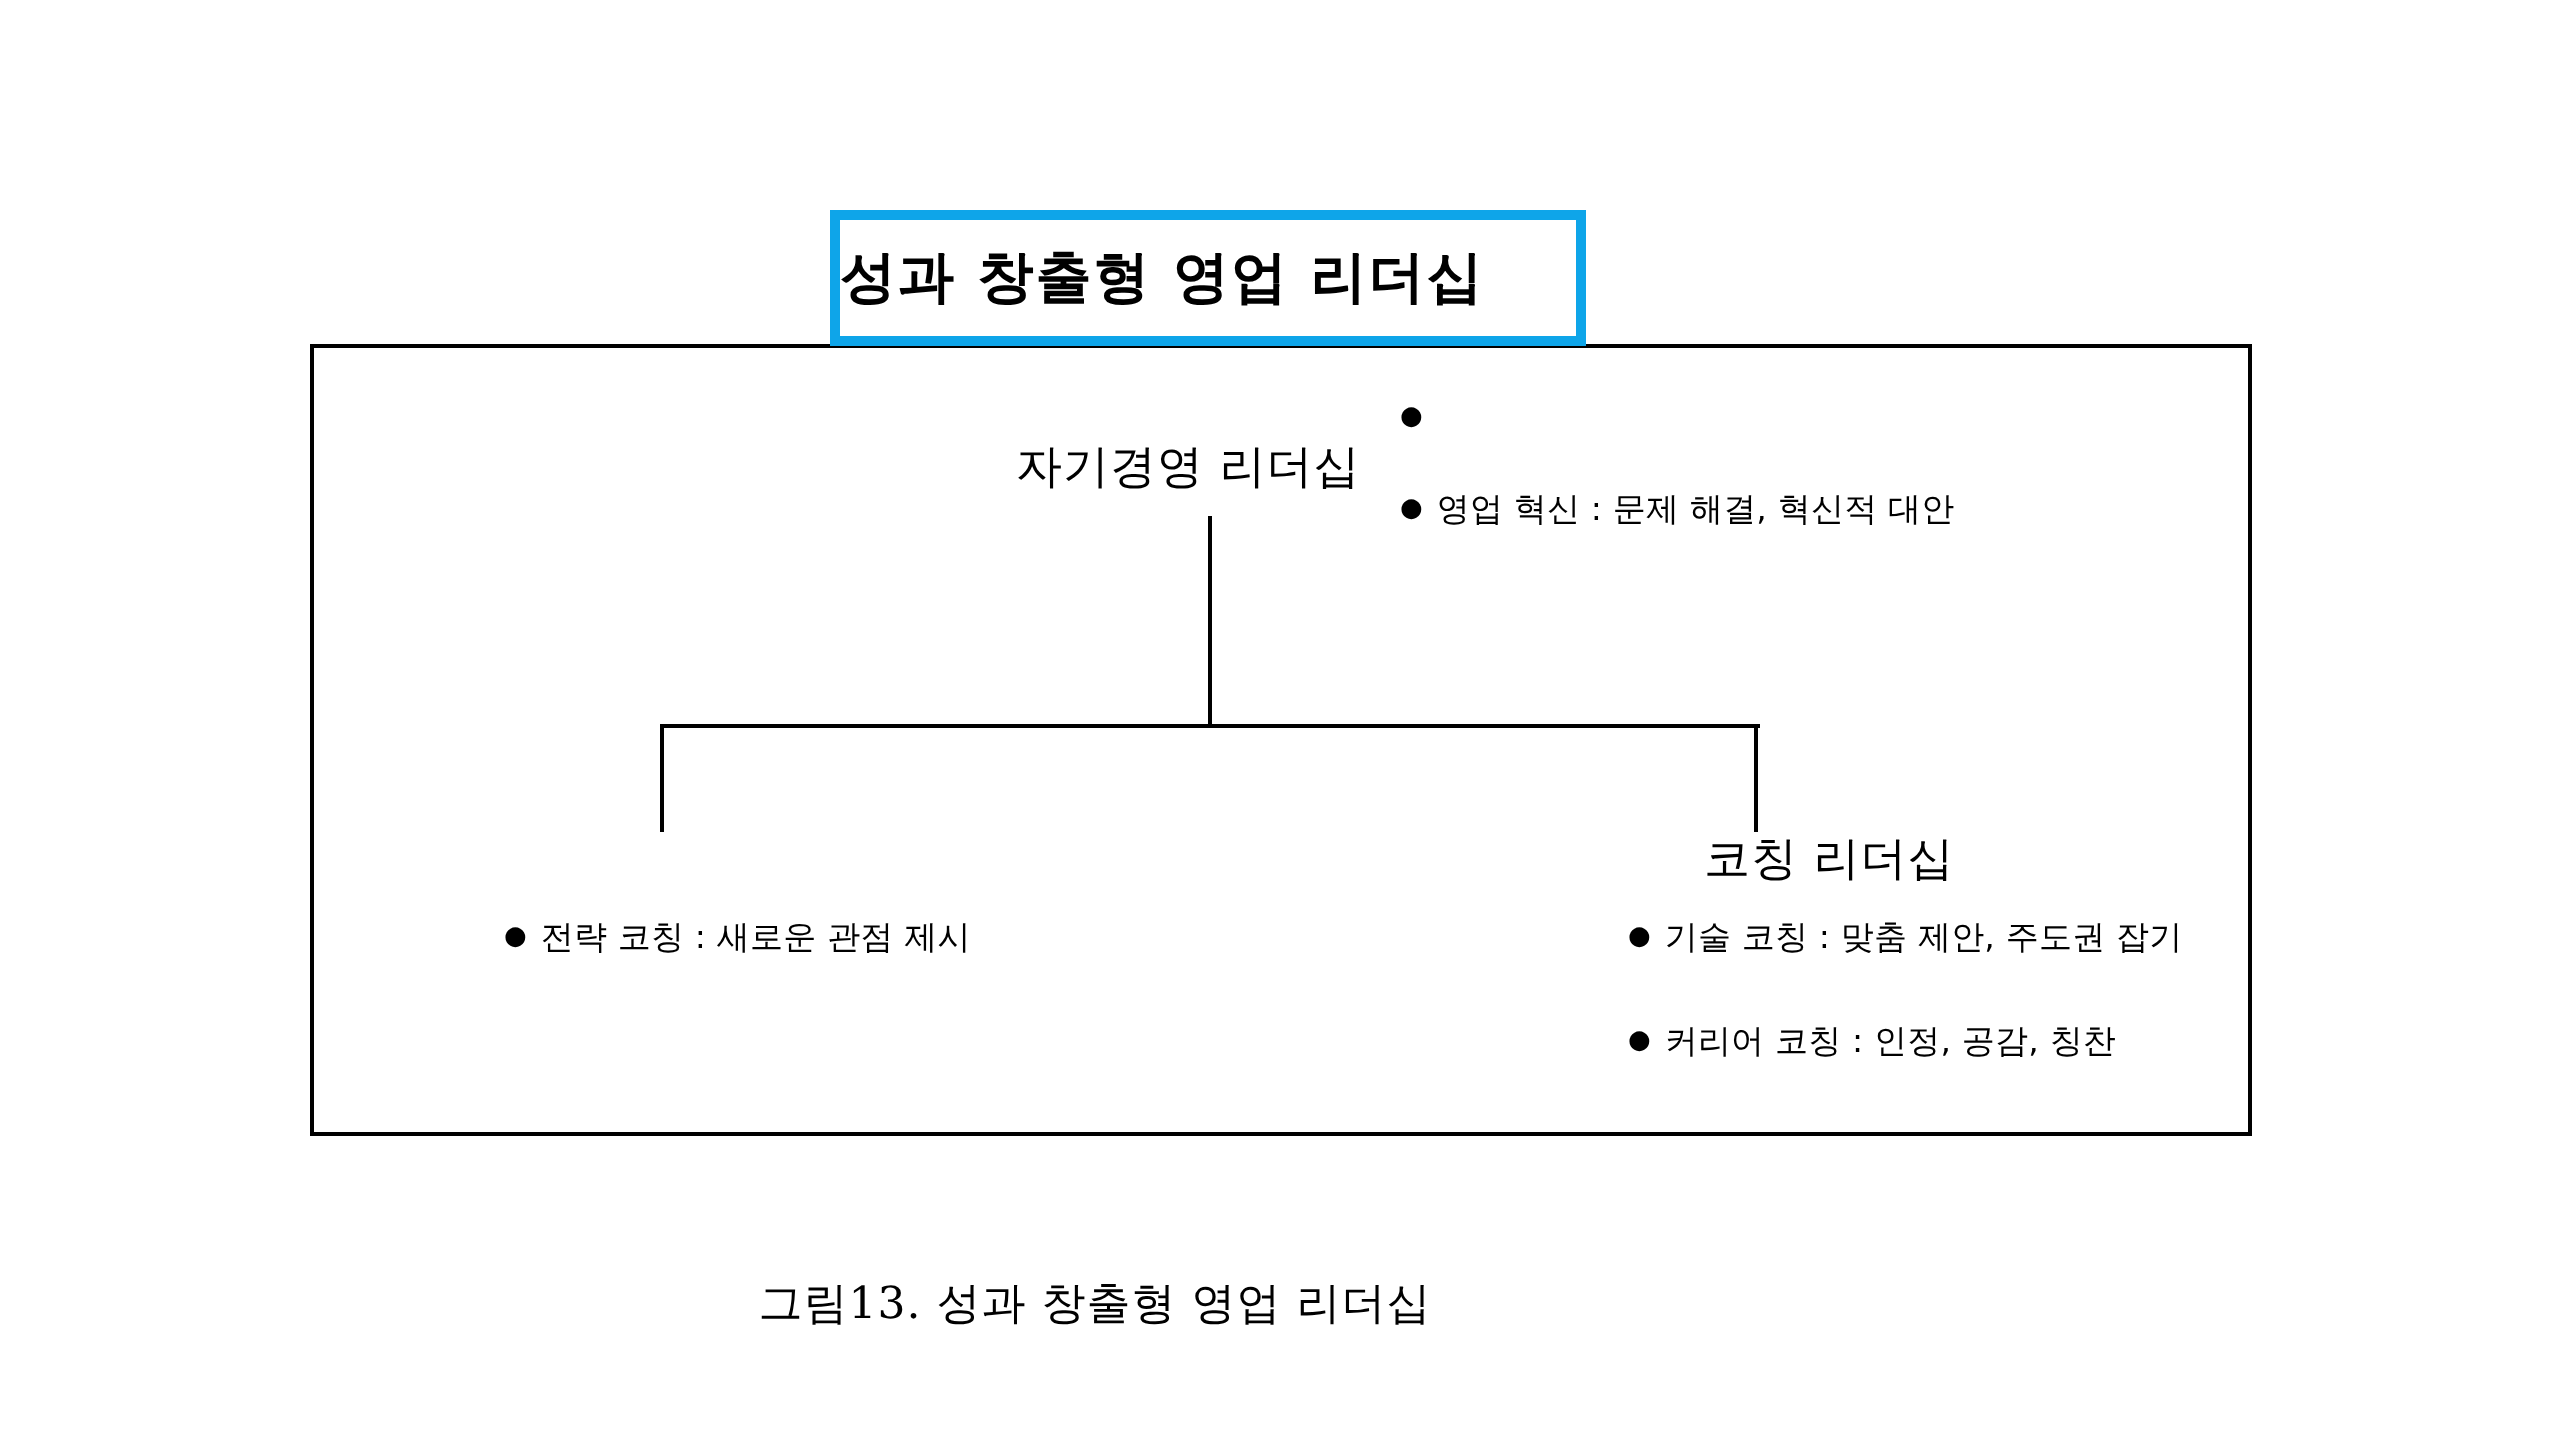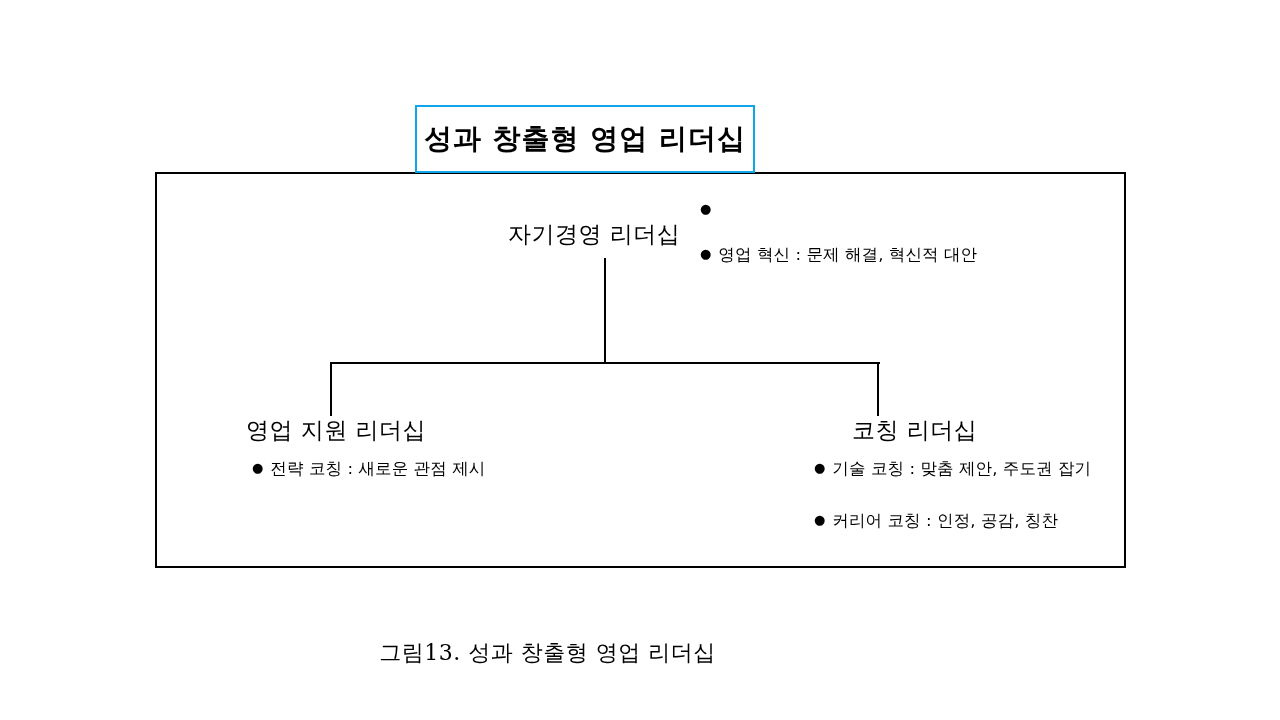--- a/index.html
+++ b/index.html
@@ -21,28 +21,27 @@
     width: 1280px;
     height: 720px;
     background: #ffffff;
   }
 
   
   .title-box {
     position: absolute;
     left: 415px;
     top: 105px;
-    width: 340px;
+    width: 378px;
     height: 68px;
-    border: 2px solid #0ea5e9;
+    border: 5px solid #0ea5e9;
     background: #ffffff;
     box-sizing: border-box;
     display: flex;
     align-items: center;
-    justify-content: center;
     z-index: 3;
   }
   .title-text {
     font-size: 28px;
     font-weight: bold;
     letter-spacing: 1px;
     line-height: 1;
     white-space: nowrap;
   }
 
@@ -149,21 +148,20 @@
   <div class="bullets bullets-root">
     <div class="bullet-row">
       <span class="bullet-dot">●</span>
     </div>
     <div class="bullet-row">
       <span class="bullet-dot">●</span>
       <span class="bullet-text">영업  혁신 : 문제 해결, 혁신적 대안</span>
     </div>
   </div>
 
-  <div class="node-heading node-support">영업 지원 리더십</div>
   <div class="bullets bullets-support">
     <div class="bullet-row">
       <span class="bullet-dot">●</span>
       <span class="bullet-text">전략 코칭 : 새로운 관점 제시</span>
     </div>
   </div>
 
   <div class="node-heading node-coaching">코칭 리더십</div>
   <div class="bullets bullets-coaching">
     <div class="bullet-row">

